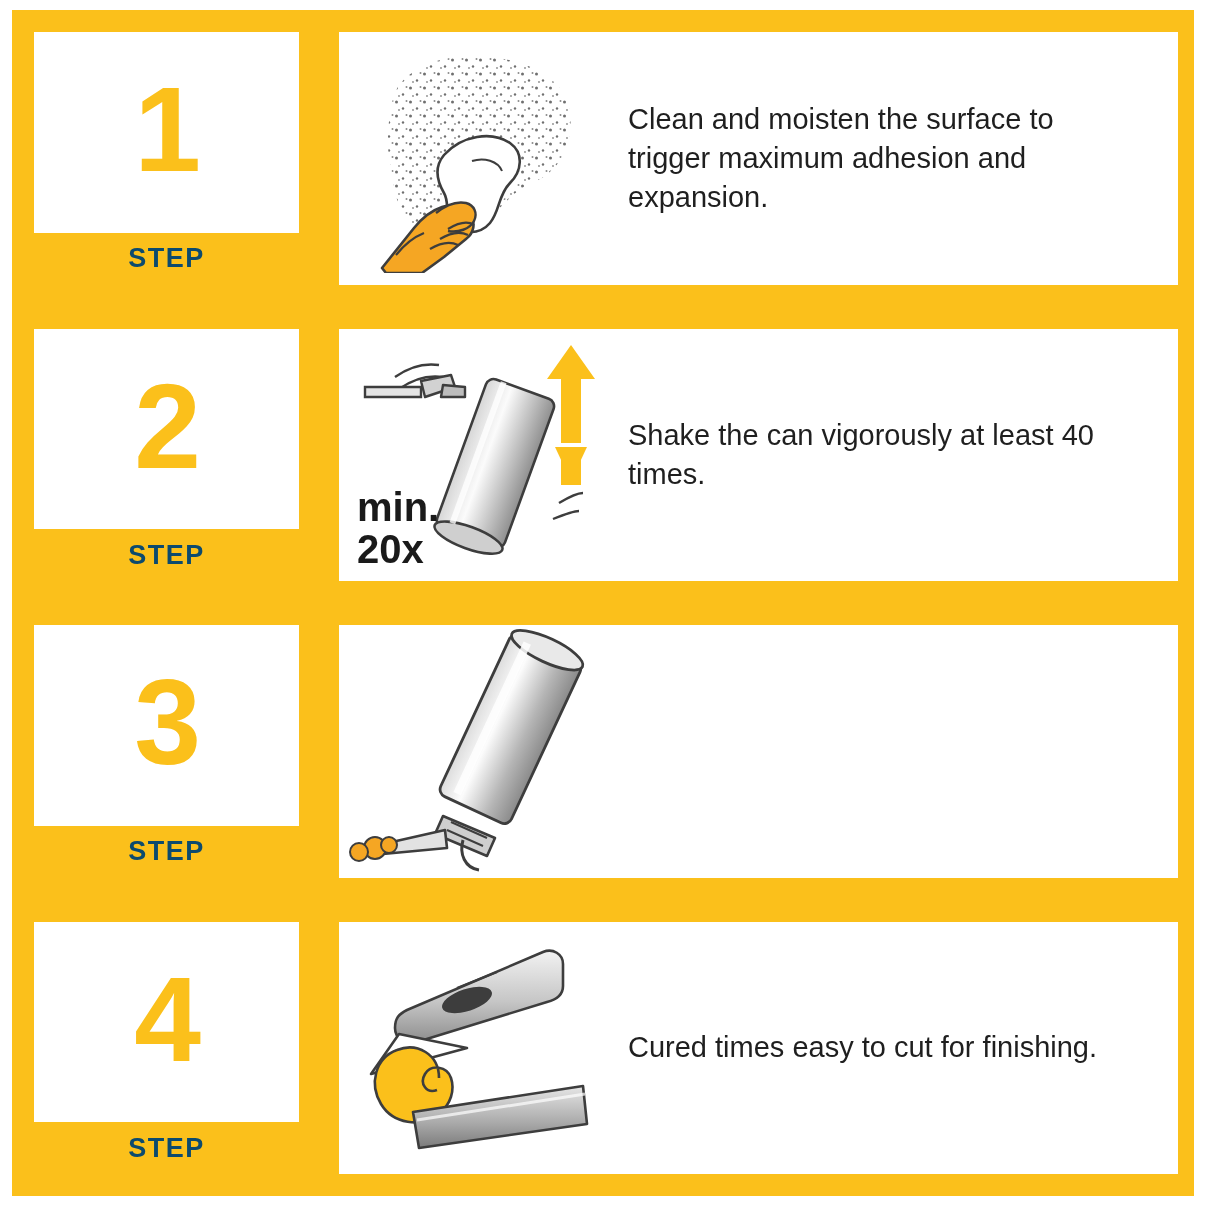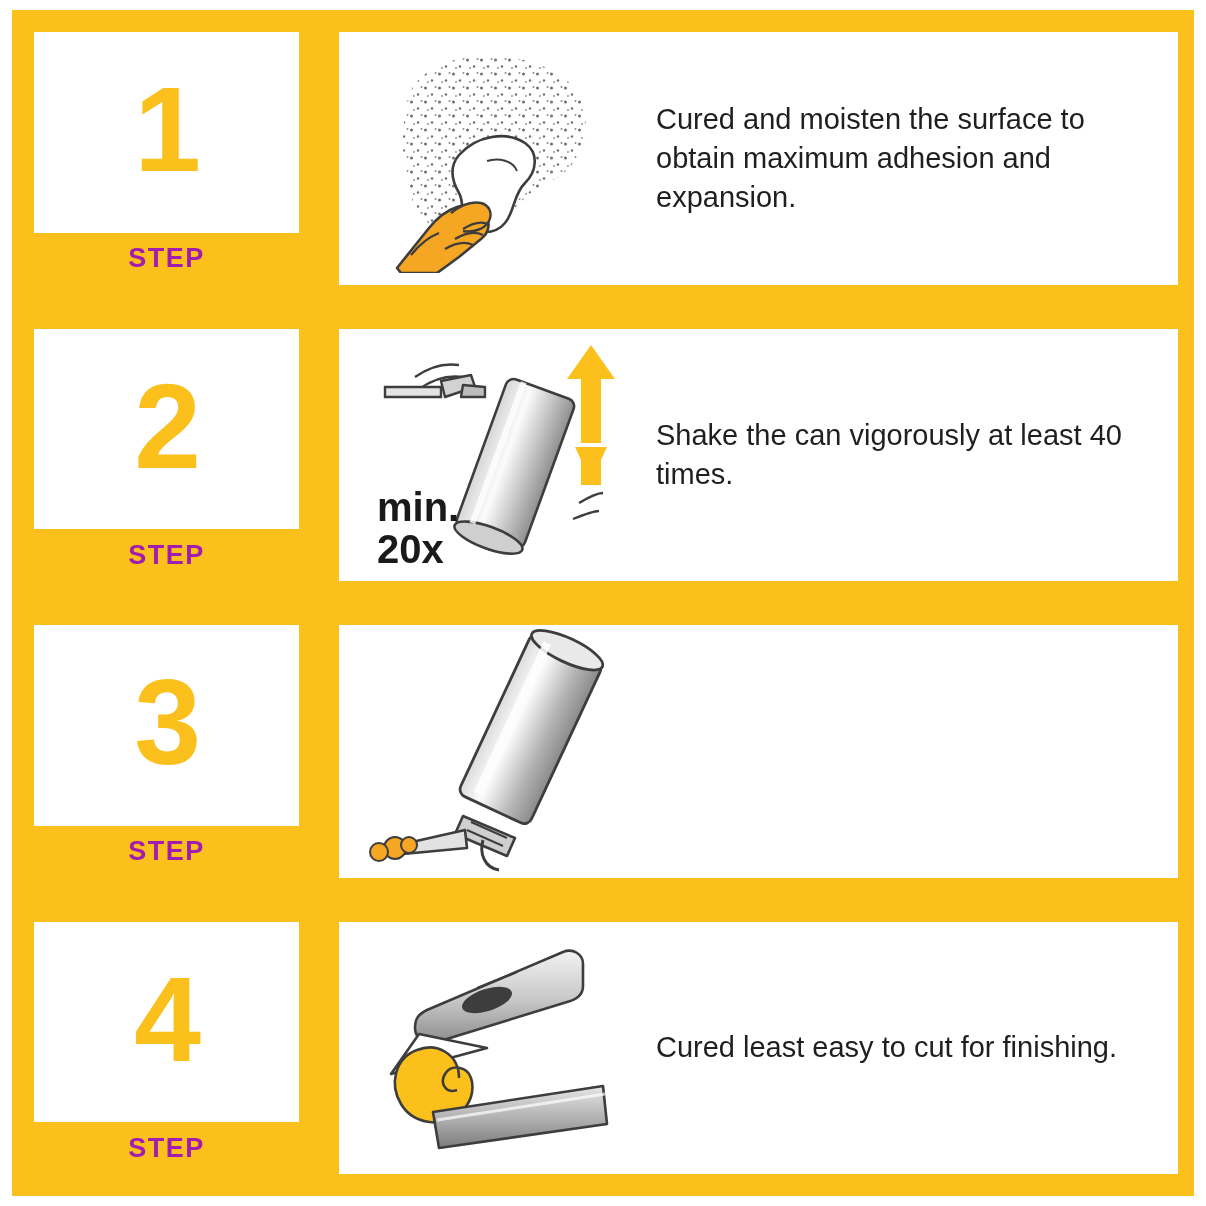--- a/index.html
+++ b/index.html
@@ -66,21 +66,21 @@
     font-size: 120px;
     font-weight: bold;
     color: #fbc01b;
     letter-spacing: -2px;
     line-height: 1;
     padding-bottom: 6px;
   }
   .step-label-bar {
     height: 52px;
     background: #fbc01b;
-    color: #a21caf;
+    color: #0c4a6e;
     font-size: 27px;
     font-weight: bold;
     letter-spacing: 1.5px;
     display: flex;
     align-items: center;
     justify-content: center;
   }
   
   .content-cell {
     position: relative;
@@ -95,21 +95,21 @@
     display: flex;
     flex-direction: row;
     align-items: center;
   }
   .illus {
     flex: 0 0 285px;
     height: 100%;
     position: relative;
     display: flex;
     align-items: center;
-    padding-left: 28px;
+    justify-content: center;
   }
   .illus svg { display: block; }
   .desc {
     flex: 1 1 auto;
     font-size: 29px;
     line-height: 1.33;
     color: #1f1f1f;
     padding-right: 40px;
     padding-left: 4px;
   }
@@ -159,21 +159,21 @@
                      C102,160 112,164 118,172 C124,180 122,190 114,196
                      L92,214 L70,230 L34,230 Z" fill="#f5a623" stroke="#3d3d3d" stroke-width="2.6" stroke-linejoin="round"></path>
             <path d="M84,170 C94,162 104,158 114,160 C122,162 126,170 122,178
                      C118,186 106,190 96,188" fill="#f5a623" stroke="#3d3d3d" stroke-width="2.4"></path>
             <path d="M96,186 C106,180 116,178 122,182" fill="none" stroke="#3d3d3d" stroke-width="2.2"></path>
             <path d="M88,196 C98,190 108,188 116,192" fill="none" stroke="#3d3d3d" stroke-width="2.2"></path>
             <path d="M78,206 C88,200 98,198 106,202" fill="none" stroke="#3d3d3d" stroke-width="2.2"></path>
             <path d="M44,212 C52,202 62,194 72,190" fill="none" stroke="#3d3d3d" stroke-width="2.2"></path>
           </svg>
         </div>
-        <div class="desc">Cured and moisten the surface to obtain maximum adhesion and expansion.</div>
+        <div class="desc">Clean and moisten the surface to trigger maximum adhesion and expansion.</div>
       </div>
     </div>
 
     <div class="step-cell">
       <div class="step-card">
         <div class="step-number">2</div>
         <div class="step-label-bar">STEP</div>
       </div>
     </div>
 
@@ -296,18 +296,18 @@
             <path d="M52,96 L24,136 L120,110 Z" fill="#ffffff" stroke="#3d3d3d" stroke-width="2.6" stroke-linejoin="round"></path>
 
             <path d="M92,140 C92,116 70,104 50,112 C28,120 22,146 34,166
                      C46,186 74,190 92,176 C104,166 108,152 104,140
                      C100,128 84,126 78,136 C72,146 80,156 90,152" fill="#fbc01b" stroke="#3d3d3d" stroke-width="2.6" stroke-linejoin="round"></path>
 
             <path d="M66,174 L236,148 L240,186 L72,210 Z" fill="url(#barGrad)" stroke="#3d3d3d" stroke-width="2.6" stroke-linejoin="round"></path>
             <path d="M70,182 L238,156" stroke="#ffffff" stroke-width="3" opacity="0.7"></path>
           </svg>
         </div>
-        <div class="desc">Cured least easy to cut for finishing.</div>
+        <div class="desc">Cured times easy to cut for finishing.</div>
       </div>
     </div>
 
   </div>
 </div>
 
 </body></html>

